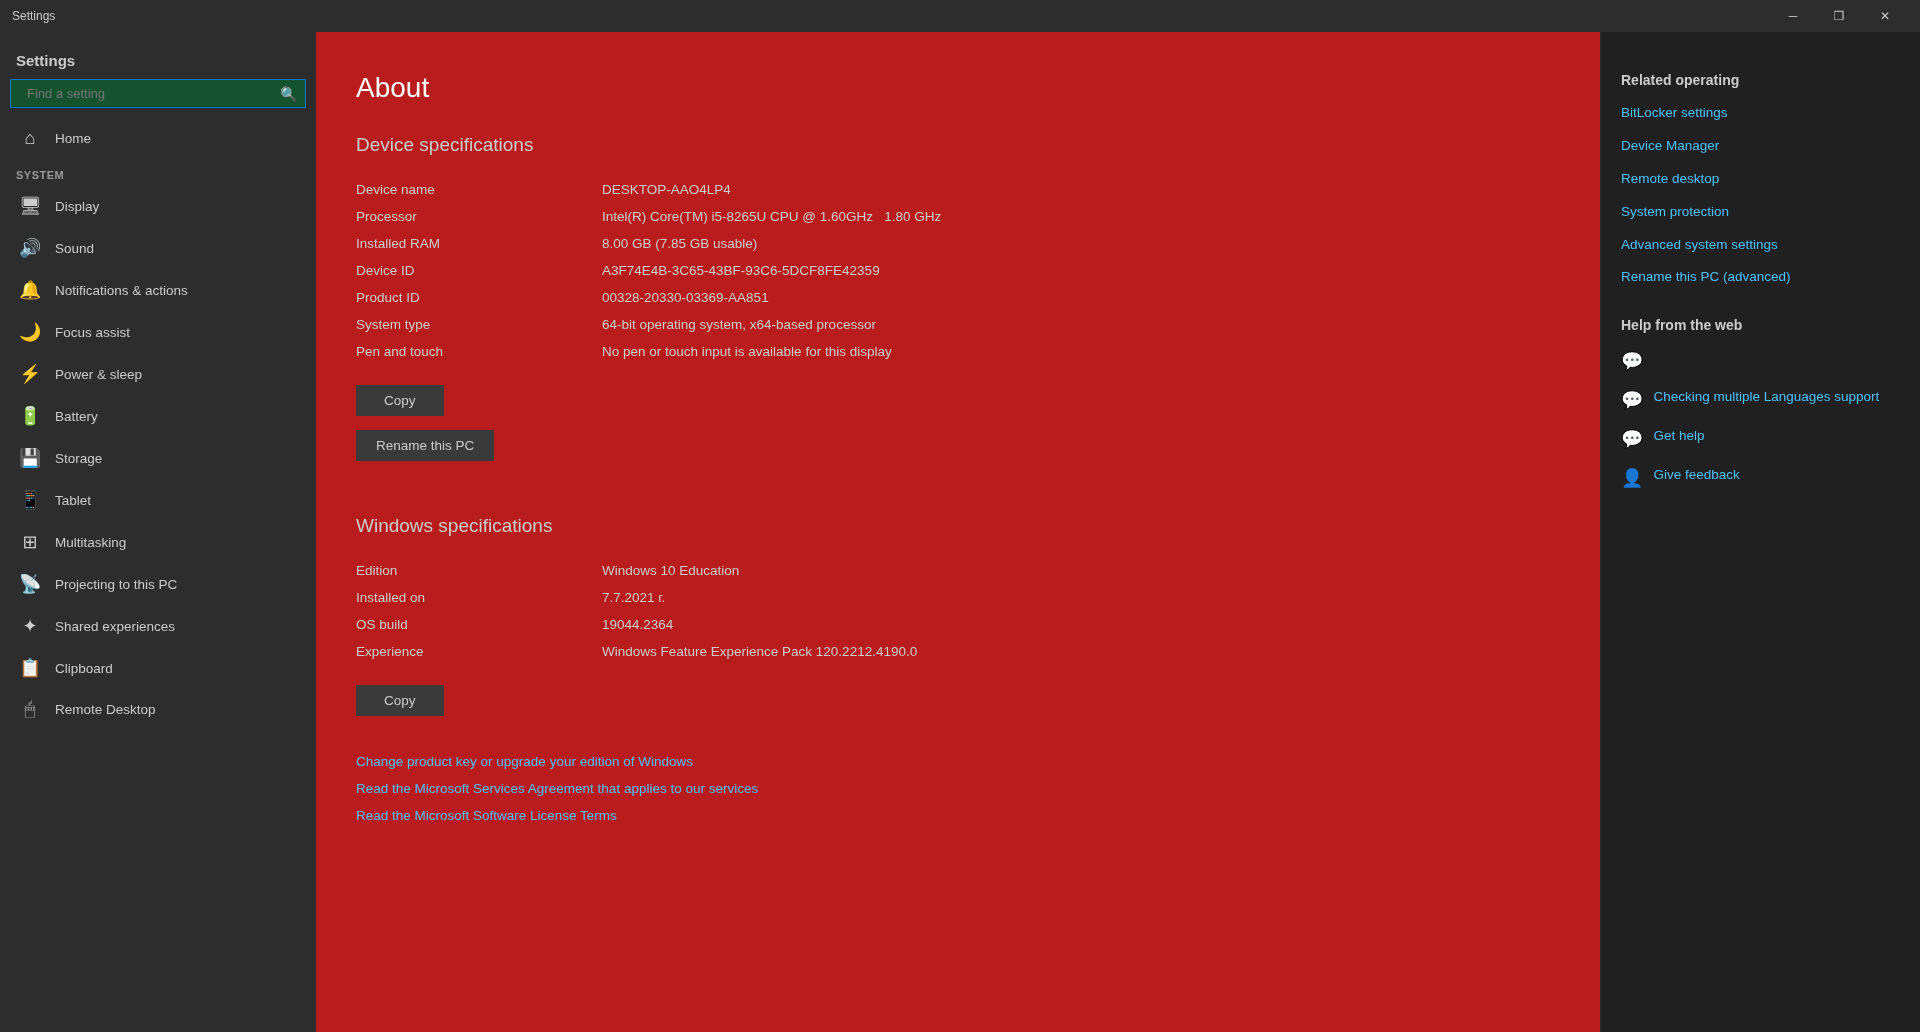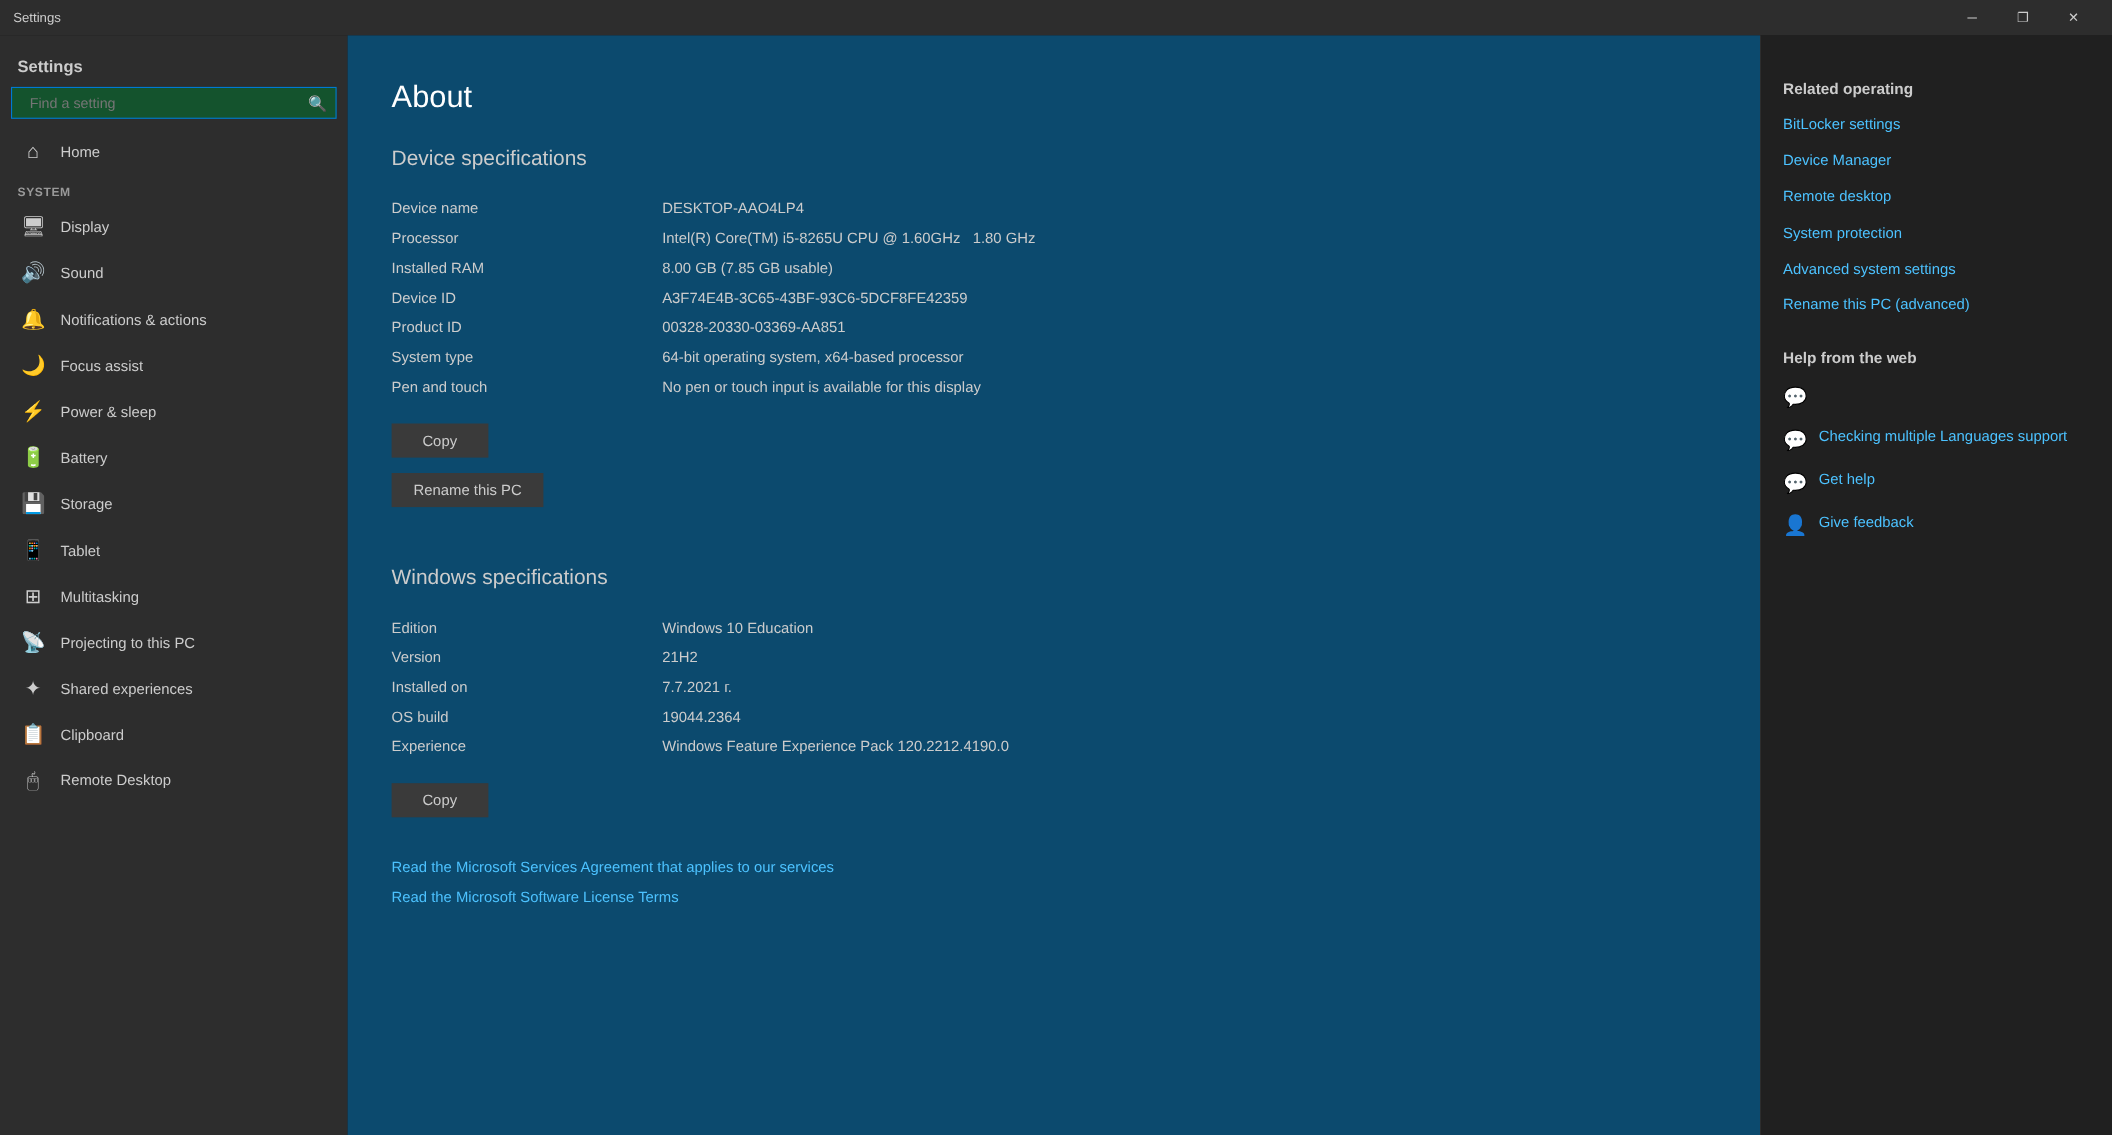--- a/index.html
+++ b/index.html
@@ -126,21 +126,21 @@
       padding: 10px 16px;
       cursor: pointer;
       color: #cccccc;
       gap: 14px;
       border-left: 3px solid transparent;
     }
 
     
     .main-content {
       flex: 1;
-      background: #0c4a6e;
+      background: #b91c1c;
       overflow-y: auto;
       padding: 40px 60px 40px 40px;
     }
     .page-title {
       font-size: 28px;
       font-weight: 300;
       color: #ffffff;
       margin-bottom: 30px;
     }
 
@@ -382,40 +382,37 @@
     </div>
 
     <div class="section-divider">
       <h2 class="section-subtitle">Windows specifications</h2>
       <div class="spec-table">
         <div class="spec-row">
           <span class="spec-label">Edition</span>
           <span class="spec-value">Windows 10 Education</span>
         </div>
         <div class="spec-row">
-          <span class="spec-label">Version</span>
-          <span class="spec-value">21H2</span>
-        </div>
-        <div class="spec-row">
           <span class="spec-label">Installed on</span>
           <span class="spec-value">7.7.2021 г.</span>
         </div>
         <div class="spec-row">
           <span class="spec-label">OS build</span>
           <span class="spec-value">19044.2364</span>
         </div>
         <div class="spec-row">
           <span class="spec-label">Experience</span>
           <span class="spec-value">Windows Feature Experience Pack 120.2212.4190.0</span>
         </div>
       </div>
       <button class="btn-copy">Copy</button>
     </div>
 
     <div>
+      <a class="link-blue">Change product key or upgrade your edition of Windows</a>
       <a class="link-blue">Read the Microsoft Services Agreement that applies to our services</a>
       <a class="link-blue">Read the Microsoft Software License Terms</a>
     </div>
   </div>
 
   <div class="right-panel">
     <div class="related-title">Related operating</div>
     <a class="related-link">BitLocker settings</a>
     <a class="related-link">Device Manager</a>
     <a class="related-link">Remote desktop</a>

